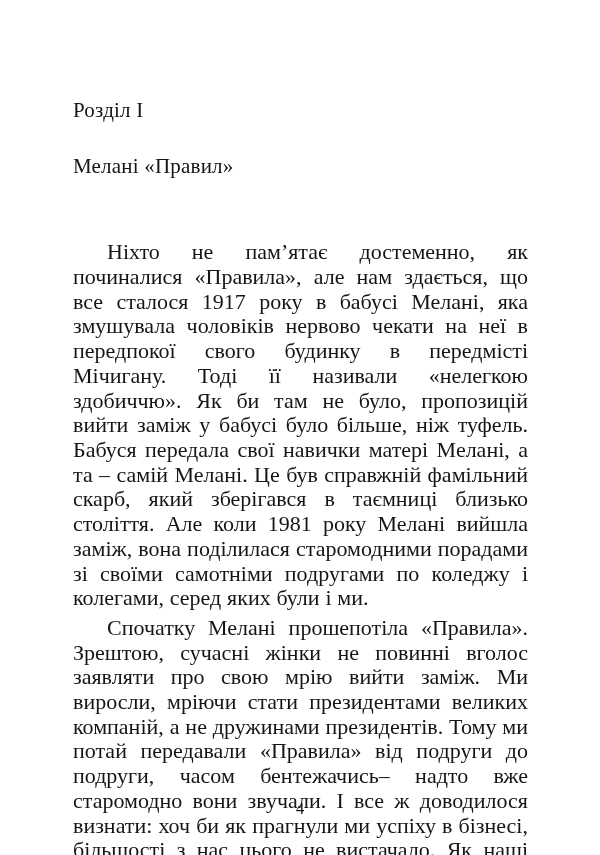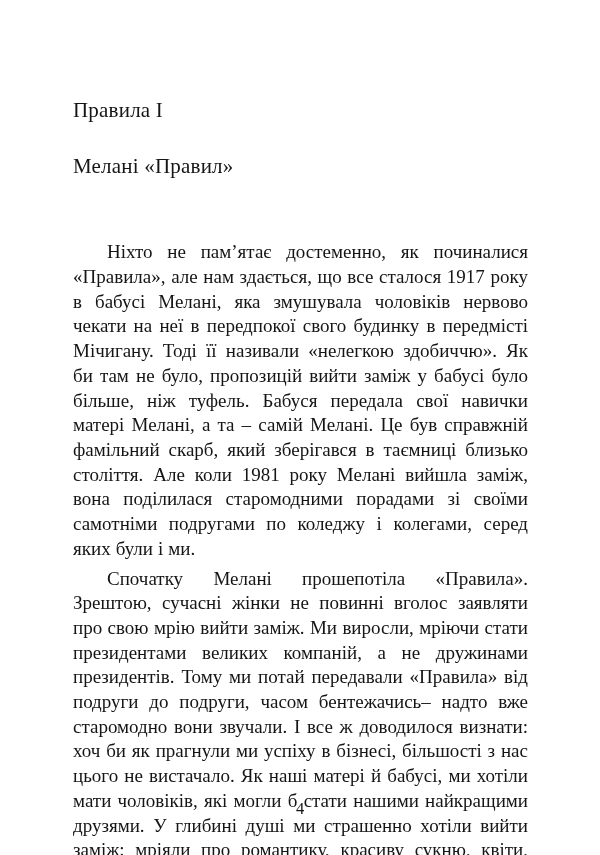--- a/index.html
+++ b/index.html
@@ -34,21 +34,21 @@
     font-weight: normal;
     line-height: 1.2;
     margin: 31px 0 0 0;
     letter-spacing: 0.2px;
   }
   .body-text {
     margin-top: 61px;
   }
   .body-text p {
     margin: 0;
-    font-size: 19px;
+    font-size: 22px;
     line-height: 24.7px;
     text-align: justify;
     text-indent: 34px;
     hyphens: auto;
     -webkit-hyphens: auto;
     word-spacing: 0.3px;
   }
   .body-text p + p {
     margin-top: 5px;
   }
@@ -59,21 +59,21 @@
     width: 100%;
     text-align: center;
     font-size: 16.5px;
   }
 </style>
 </head>
 <body>
 
 <div class="page">
 
-  <h1 class="chapter-title">Правила І</h1>
+  <h1 class="chapter-title">Розділ І</h1>
 
   <h2 class="chapter-subtitle">Мелані «Правил»</h2>
 
   <div class="body-text">
     <p>Ніхто не пам’ятає достеменно, як починалися «Правила», але нам здається, що все сталося 1917 року в бабусі Мелані, яка змушувала чоловіків нервово чекати на неї в передпокої свого будинку в передмісті Мічигану. Тоді її називали «нелегкою здобиччю». Як би там не було, пропозицій вийти заміж у бабусі було більше, ніж туфель. Бабуся передала свої навички матері Мелані, а та – самій Мелані. Це був справжній фамільний скарб, який зберігався в таємниці близько століття. Але коли 1981 року Мелані вийшла заміж, вона поділилася старомодними порадами зі своїми самотніми подругами по коледжу і колегами, серед яких були і ми.</p>
     <p>Спочатку Мелані прошепотіла «Правила». Зрештою, сучасні жінки не повинні вголос заявляти про свою мрію вийти заміж. Ми виросли, мріючи стати президентами великих компаній, а не дружинами президентів. Тому ми потай передавали «Правила» від подруги до подруги, часом бентежачись– надто вже старомодно вони звучали. І все ж доводилося визнати: хоч би як прагнули ми успіху в бізнесі, більшості з нас цього не вистачало. Як наші матері й бабусі, ми хотіли мати чоловіків, які могли б стати нашими найкращими друзями. У глибині душі ми страшенно хотіли вийти заміж: мріяли про романтику, красиву сукню, квіти, подарунки, медовий місяць– словом, про все. Ми не хотіли відмовлятися від завойованих свобод,</p>
   </div>
 
   <div class="page-number">4</div>
 

